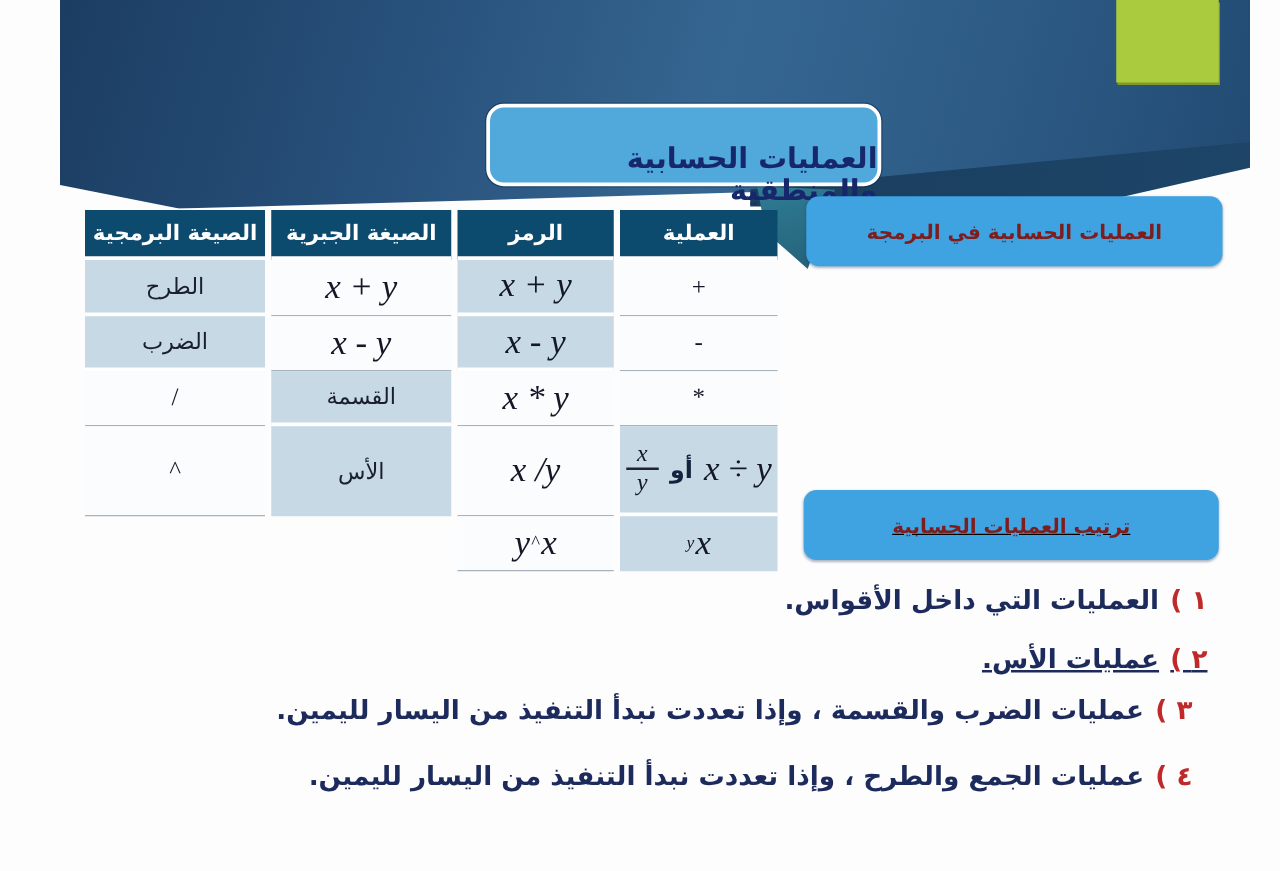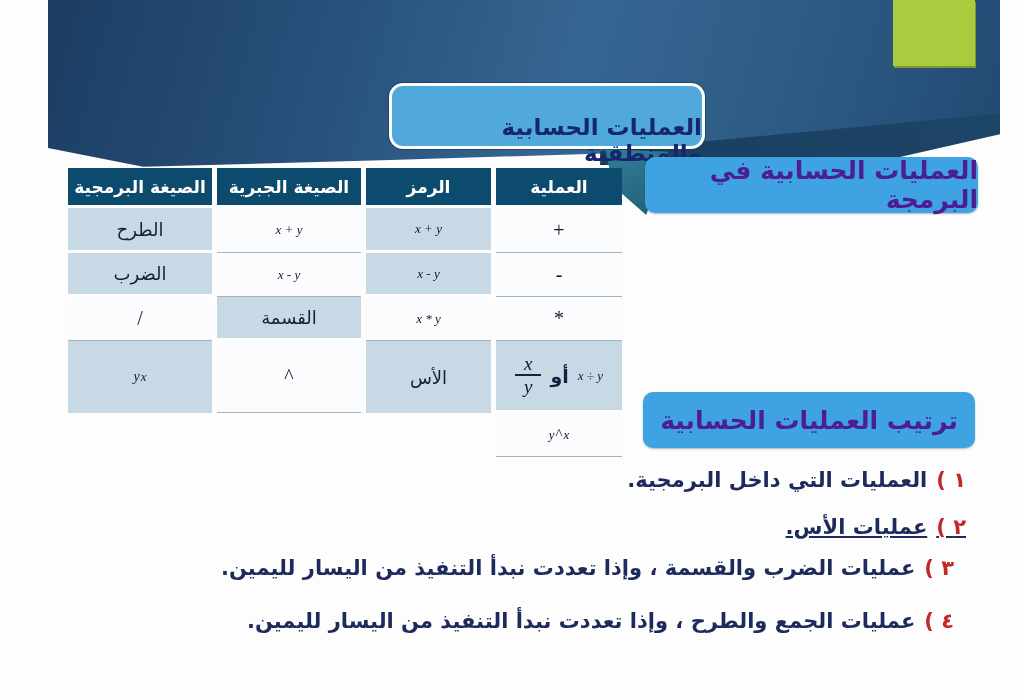--- a/index.html
+++ b/index.html
@@ -39,43 +39,43 @@
     box-shadow:0 0 0 1px rgba(10,40,70,.45);
     display:flex; align-items:center; justify-content:center;
     z-index:5; direction:rtl;
   }
   .title-box span{font-size:23px; font-weight:bold; color:#16286b;margin-top:48px;}
   .label{
     position:absolute; height:56px; background:#3fa3e2; border-radius:10px;
     display:flex; align-items:center; justify-content:center;
     z-index:5; direction:rtl; box-shadow:0 1px 2px rgba(20,50,90,.35);
   }
-  .label span{font-size:25px; font-weight:bold; color:#4c1d95;}
+  .label span{font-size:16px; font-weight:bold; color:#7f1d1d;}
   .label1{left:645px; top:157px; width:333px;}
-  .label2{left:643px; top:392px; width:332px;}
+  .label2{left:643px; top:392px; width:332px;text-decoration:underline;}
   
   .optable{
     position:absolute; left:68px; top:168px; width:554px; z-index:6;
     display:grid; direction:rtl;
     grid-template-columns:126px 125px 144px 144px;
     grid-template-rows:40px 45px 44px 44px 72px 44px;
     column-gap:5px;
   }
   .cell{display:flex; align-items:center; justify-content:center;}
   .cell.h{
     background:#0c4a6e; color:#ffffff; font-size:17px; font-weight:bold;
     border-bottom:3px solid #ffffff;
   }
   .c-shade{background:#c6d9e4; border-bottom:3px solid #ffffff;}
   .c-shade.last{border-bottom:none;}
   .c-light{background:#fbfcfd; border-bottom:1px solid #a7b2ba;}
   .op-name{font-size:18px; color:#1a1f2e; direction:rtl;}
   .math{
     font-family:"Liberation Serif","DejaVu Serif",serif;
-    font-style:italic; font-size:13px; color:#141826;
+    font-style:italic; font-size:28px; color:#141826;
   }
   .sym{font-family:"Liberation Serif","DejaVu Serif",serif; font-size:20px; color:#141826;}
   .div-cell{direction:rtl; gap:9px;}
   .or-word{font-size:19px; font-weight:bold; color:#14213f;}
   .frac{display:inline-flex; flex-direction:column; align-items:center; line-height:1.05;}
   .frac .math{font-size:19px;}
   .frac .den{border-top:2px solid #20242e; padding:1px 9px 0 9px;}
   .frac .num{padding:0 9px;}
   sup.math{font-size:14px; font-style:italic; margin-right:1px;}
   sup.caret{font-family:"Liberation Serif",serif; font-size:15px; color:#141826; margin:0 1px;}
@@ -131,40 +131,41 @@
     <div class="cell c-shade op-name">القسمة</div>
     <div class="cell c-light sym">/</div>
     <div class="cell c-shade div-cell">
       <span class="math">x ÷ y</span>
       <span class="or-word">أو</span>
       <span class="frac">
         <span class="math num">x</span>
         <span class="math den">y</span>
       </span>
     </div>
+    <div class="cell c-light math">x /y</div>
 
     <div class="cell c-shade last op-name">الأس</div>
     <div class="cell c-light sym">^</div>
     <div class="cell c-shade last">
       <span class="math">x</span>
         <sup class="math">y</sup>
     </div>
     <div class="cell c-light">
       <span class="math">x</span>
         <sup class="caret">^</sup>
         <span class="math">y</span>
     </div>
   </div>
 
   <div class="label label2">
     <span>ترتيب العمليات الحسابية</span>
   </div>
 
   <div class="order-item oi1">
-    <span class="onum">١ )</span><span class="otext">العمليات التي داخل البرمجية.</span>
+    <span class="onum">١ )</span><span class="otext">العمليات التي داخل الأقواس.</span>
   </div>
   <div class="order-item oi2">
     <span class="onum">٢ )</span><span class="otext">عمليات الأس.</span>
   </div>
   <div class="order-item oi3">
     <span class="onum">٣ )</span><span class="otext">عمليات الضرب والقسمة ، وإذا تعددت نبدأ التنفيذ من اليسار لليمين.</span>
   </div>
   <div class="order-item oi4">
     <span class="onum">٤ )</span><span class="otext">عمليات الجمع والطرح ، وإذا تعددت نبدأ التنفيذ من اليسار لليمين.</span>
   </div>

